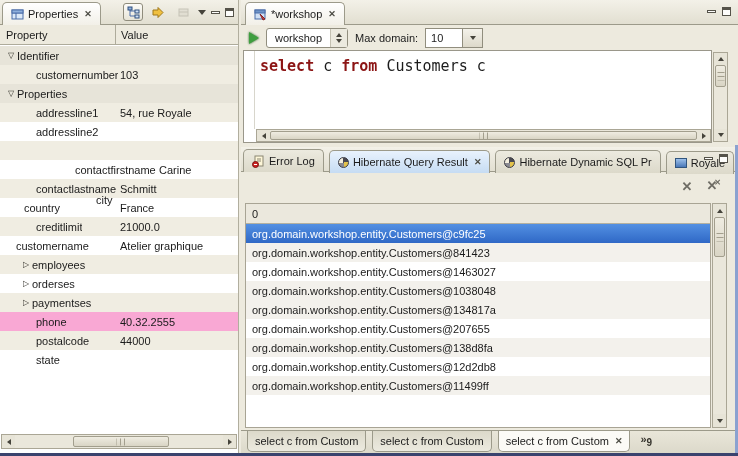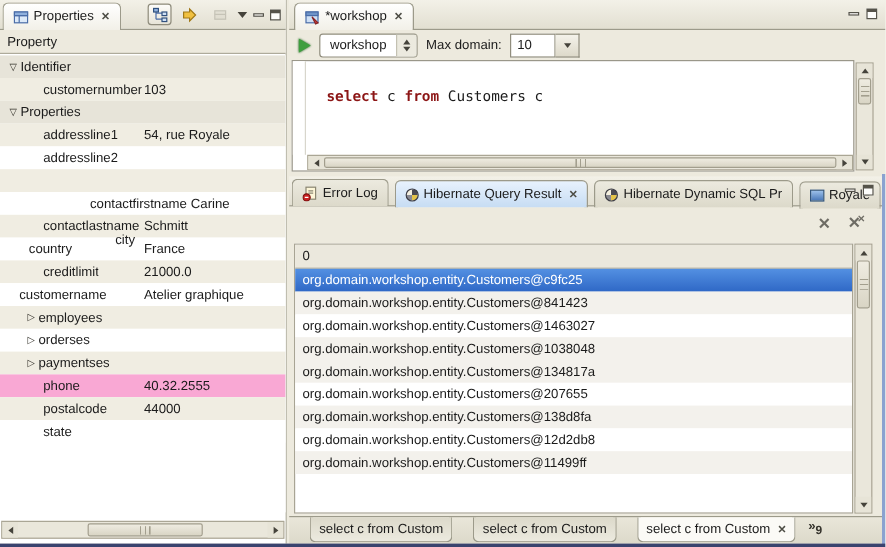--- a/index.html
+++ b/index.html
@@ -62,37 +62,37 @@
   .run-tri { width: 0; height: 0; border-top: 6px solid transparent; border-bottom: 6px solid transparent; border-left: 10px solid #3f9e3f;
              filter: drop-shadow(0 0 1px #1d5c1d); }
   .combo { display: flex; align-items: center; height: 20px; border: 1px solid #918e7e; border-radius: 3px; background: #fff; }
   .combo .combo-text { padding: 0 8px; }
   .combo .spin { display: flex; flex-direction: column; gap: 2px; padding: 0 5px; border-left: 1px solid #c4c1b2; height: 100%; justify-content: center; background: #eceadf; }
   .field { width: 38px; height: 20px; border: 1px solid #918e7e; background: #fff; display: flex; align-items: center; padding-left: 5px; }
   .drop-btn { width: 20px; height: 20px; border: 1px solid #918e7e; border-left: none; background: linear-gradient(#f4f2ea, #ddd9ca);
               display: flex; align-items: center; justify-content: center; }
   .editor-box { position: absolute; left: 2px; top: 50px; width: 469px; height: 93px; background: #fff; border: 1px solid #9a978a; }
   .gutter { position: absolute; left: 0; top: 0; bottom: 13px; width: 11px; background: #fff; border-right: 1px solid #d8d6cc; }
-  .code { position: absolute; left: 28px; top: 6px; font-family: "DejaVu Sans Mono", monospace; font-size: 12px; white-space: pre; margin-top: 16px; }
+  .code { position: absolute; left: 16px; top: 6px; font-family: "DejaVu Sans Mono", monospace; font-size: 15px; white-space: pre; }
   .code .kw { color: #8c1515; font-weight: bold; }
   .ed-hsb { position: absolute; left: 12px; right: 0; bottom: 0; height: 13px; }
   .ed-vsb { position: absolute; left: 472px; top: 52px; width: 15px; height: 90px; }
 
   
   .results-panel { left: 241px; top: 147px; width: 494px; height: 306px; background: #edeade; }
   .rp-toolbar { height: 28px; display: flex; justify-content: flex-end; align-items: center; gap: 14px; padding-right: 14px; }
   .xicon { color: #6e6c64; font-size: 13px; font-weight: bold; line-height: 1; }
   .xicon .mini { font-size: 8px; vertical-align: super; margin-left: -3px; }
   .rtable { position: absolute; left: 4px; top: 56px; width: 466px; height: 225px; background: #fff; border: 1px solid #a8a494; }
   .rheader { height: 20px; background: #ebe8dd; border-bottom: 1px solid #b3b0a0; display: flex; align-items: center; padding-left: 6px; }
   .rrow { height: 19px; display: flex; align-items: center; padding-left: 6px; white-space: nowrap; overflow: hidden; }
   .rrow.sel { background: linear-gradient(#5390e2, #2f68c6); color: #fff; }
   .rt-vsb { position: absolute; left: 471px; top: 56px; width: 15px; height: 225px; }
   .btabrow { position: absolute; left: 0; right: 0; bottom: 0; height: 23px; border-top: 1px solid #9c9a8a; background: linear-gradient(#e9e6d9, #dcd9ca); }
-  .btab { position: relative; display: inline-flex; align-items: center; gap: 4px; height: 21px; padding: 0 7px; margin-left: 17px;
+  .btab { position: relative; display: inline-flex; align-items: center; gap: 4px; height: 21px; padding: 0 7px; margin-left: 6px;
           border: 1px solid #9c9a8a; border-top: none; border-radius: 0 0 5px 5px; background: linear-gradient(#dcd9ca, #eceadf);
           white-space: nowrap; vertical-align: top; justify-content: flex-end; }
   .btab.active { background: #fbfaf6; }
   .chev { display: inline-flex; align-items: flex-start; padding: 2px 4px 0 10px; font-weight: bold; color: #35332c; }
   .chev .cnt { font-size: 10px; margin-top: 4px; }
 
   .icon12 { width: 13px; height: 13px; display: inline-block; flex: 0 0 13px; }
   .circle-icon { width: 11px; height: 11px; border-radius: 50%; flex: 0 0 11px;
                  background: conic-gradient(#4a4a52 0 90deg, #e4c34a 90deg 180deg, #8a8a92 180deg 270deg, #f4efdf 270deg); border: 1px solid #3c3c44; }
   .console-icon { width: 12px; height: 10px; background: linear-gradient(#9cc0ea, #4a78b8); border: 1px solid #31557e; flex: 0 0 12px; }
@@ -137,20 +137,21 @@
           </svg>
         </div>
         <span class="ic-menu"></span>
         <span class="ic-min"></span>
         <span class="ic-max"></span>
       </div>
     </div>
 
     <div class="ph-header">
       <div class="ph-prop">Property</div>
+      <div class="ph-val">Value</div>
     </div>
 
     <div class="prows" id="prop-rows">
         <div class="prow" style="background: rgb(231, 228, 217);">
           <div class="pcell-l" style="padding-left: 5px;">
             <span class="tri">▽</span>
             <span class="plabel">Identifier</span>
           </div>
           <div class="pvalue"></div>
         </div>

